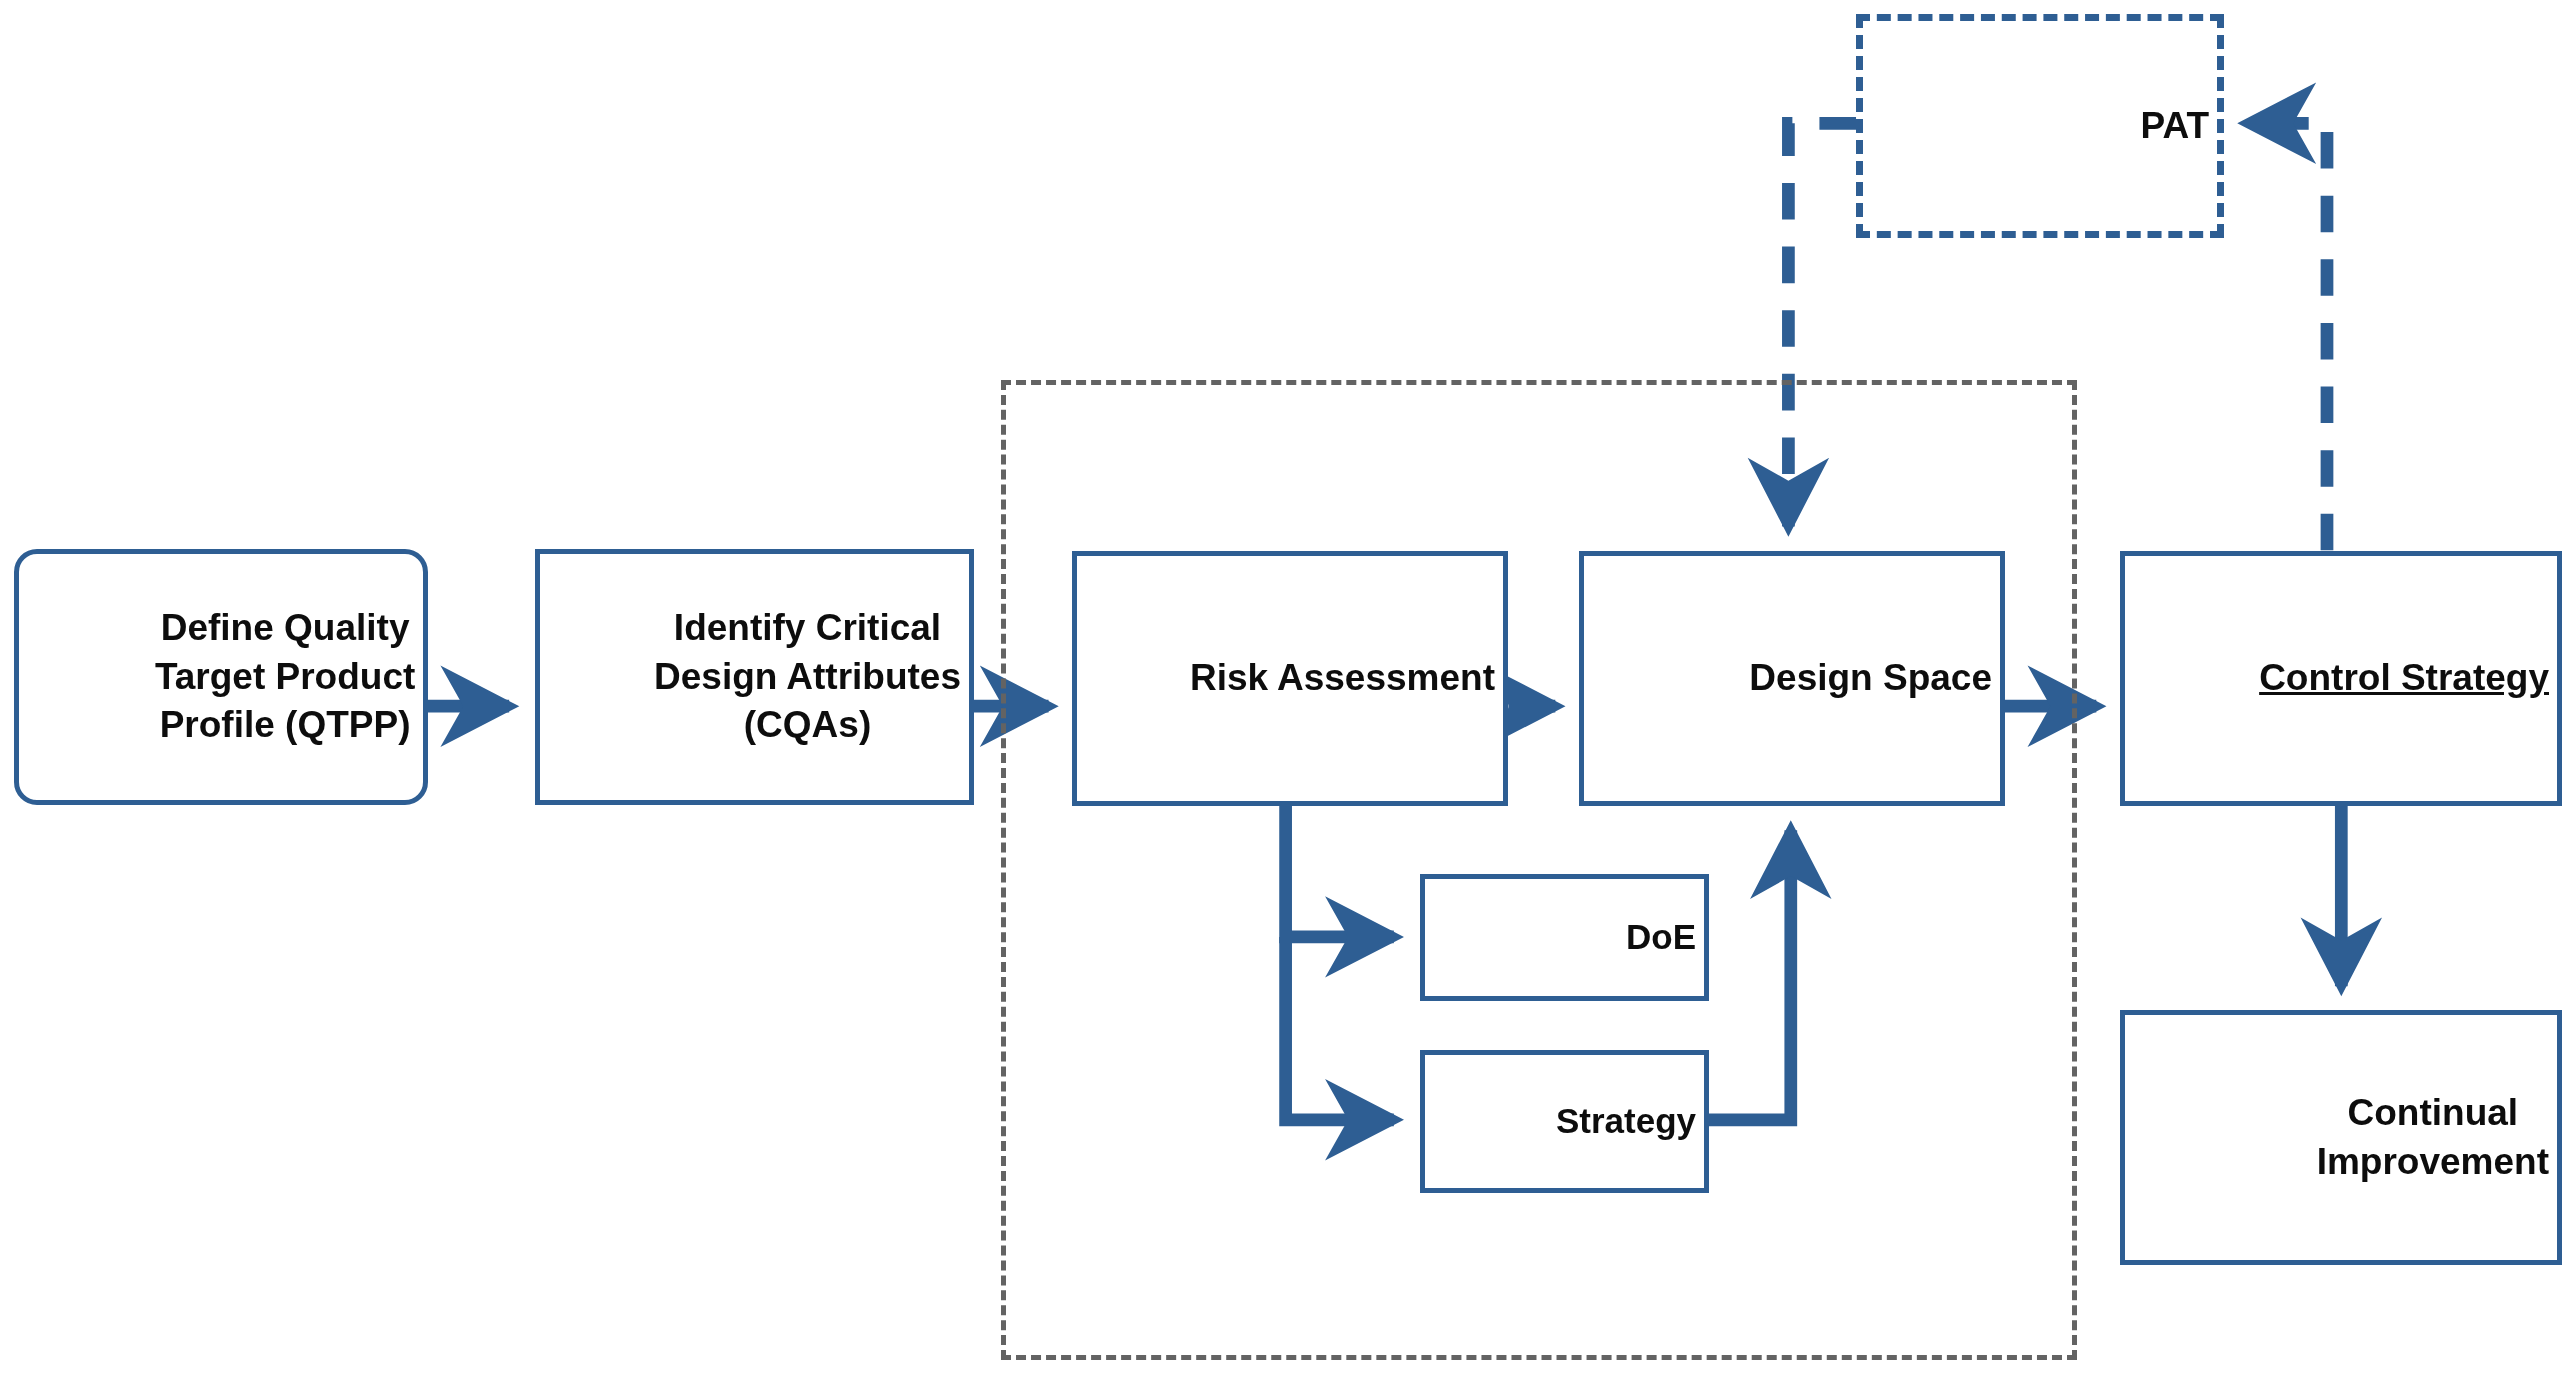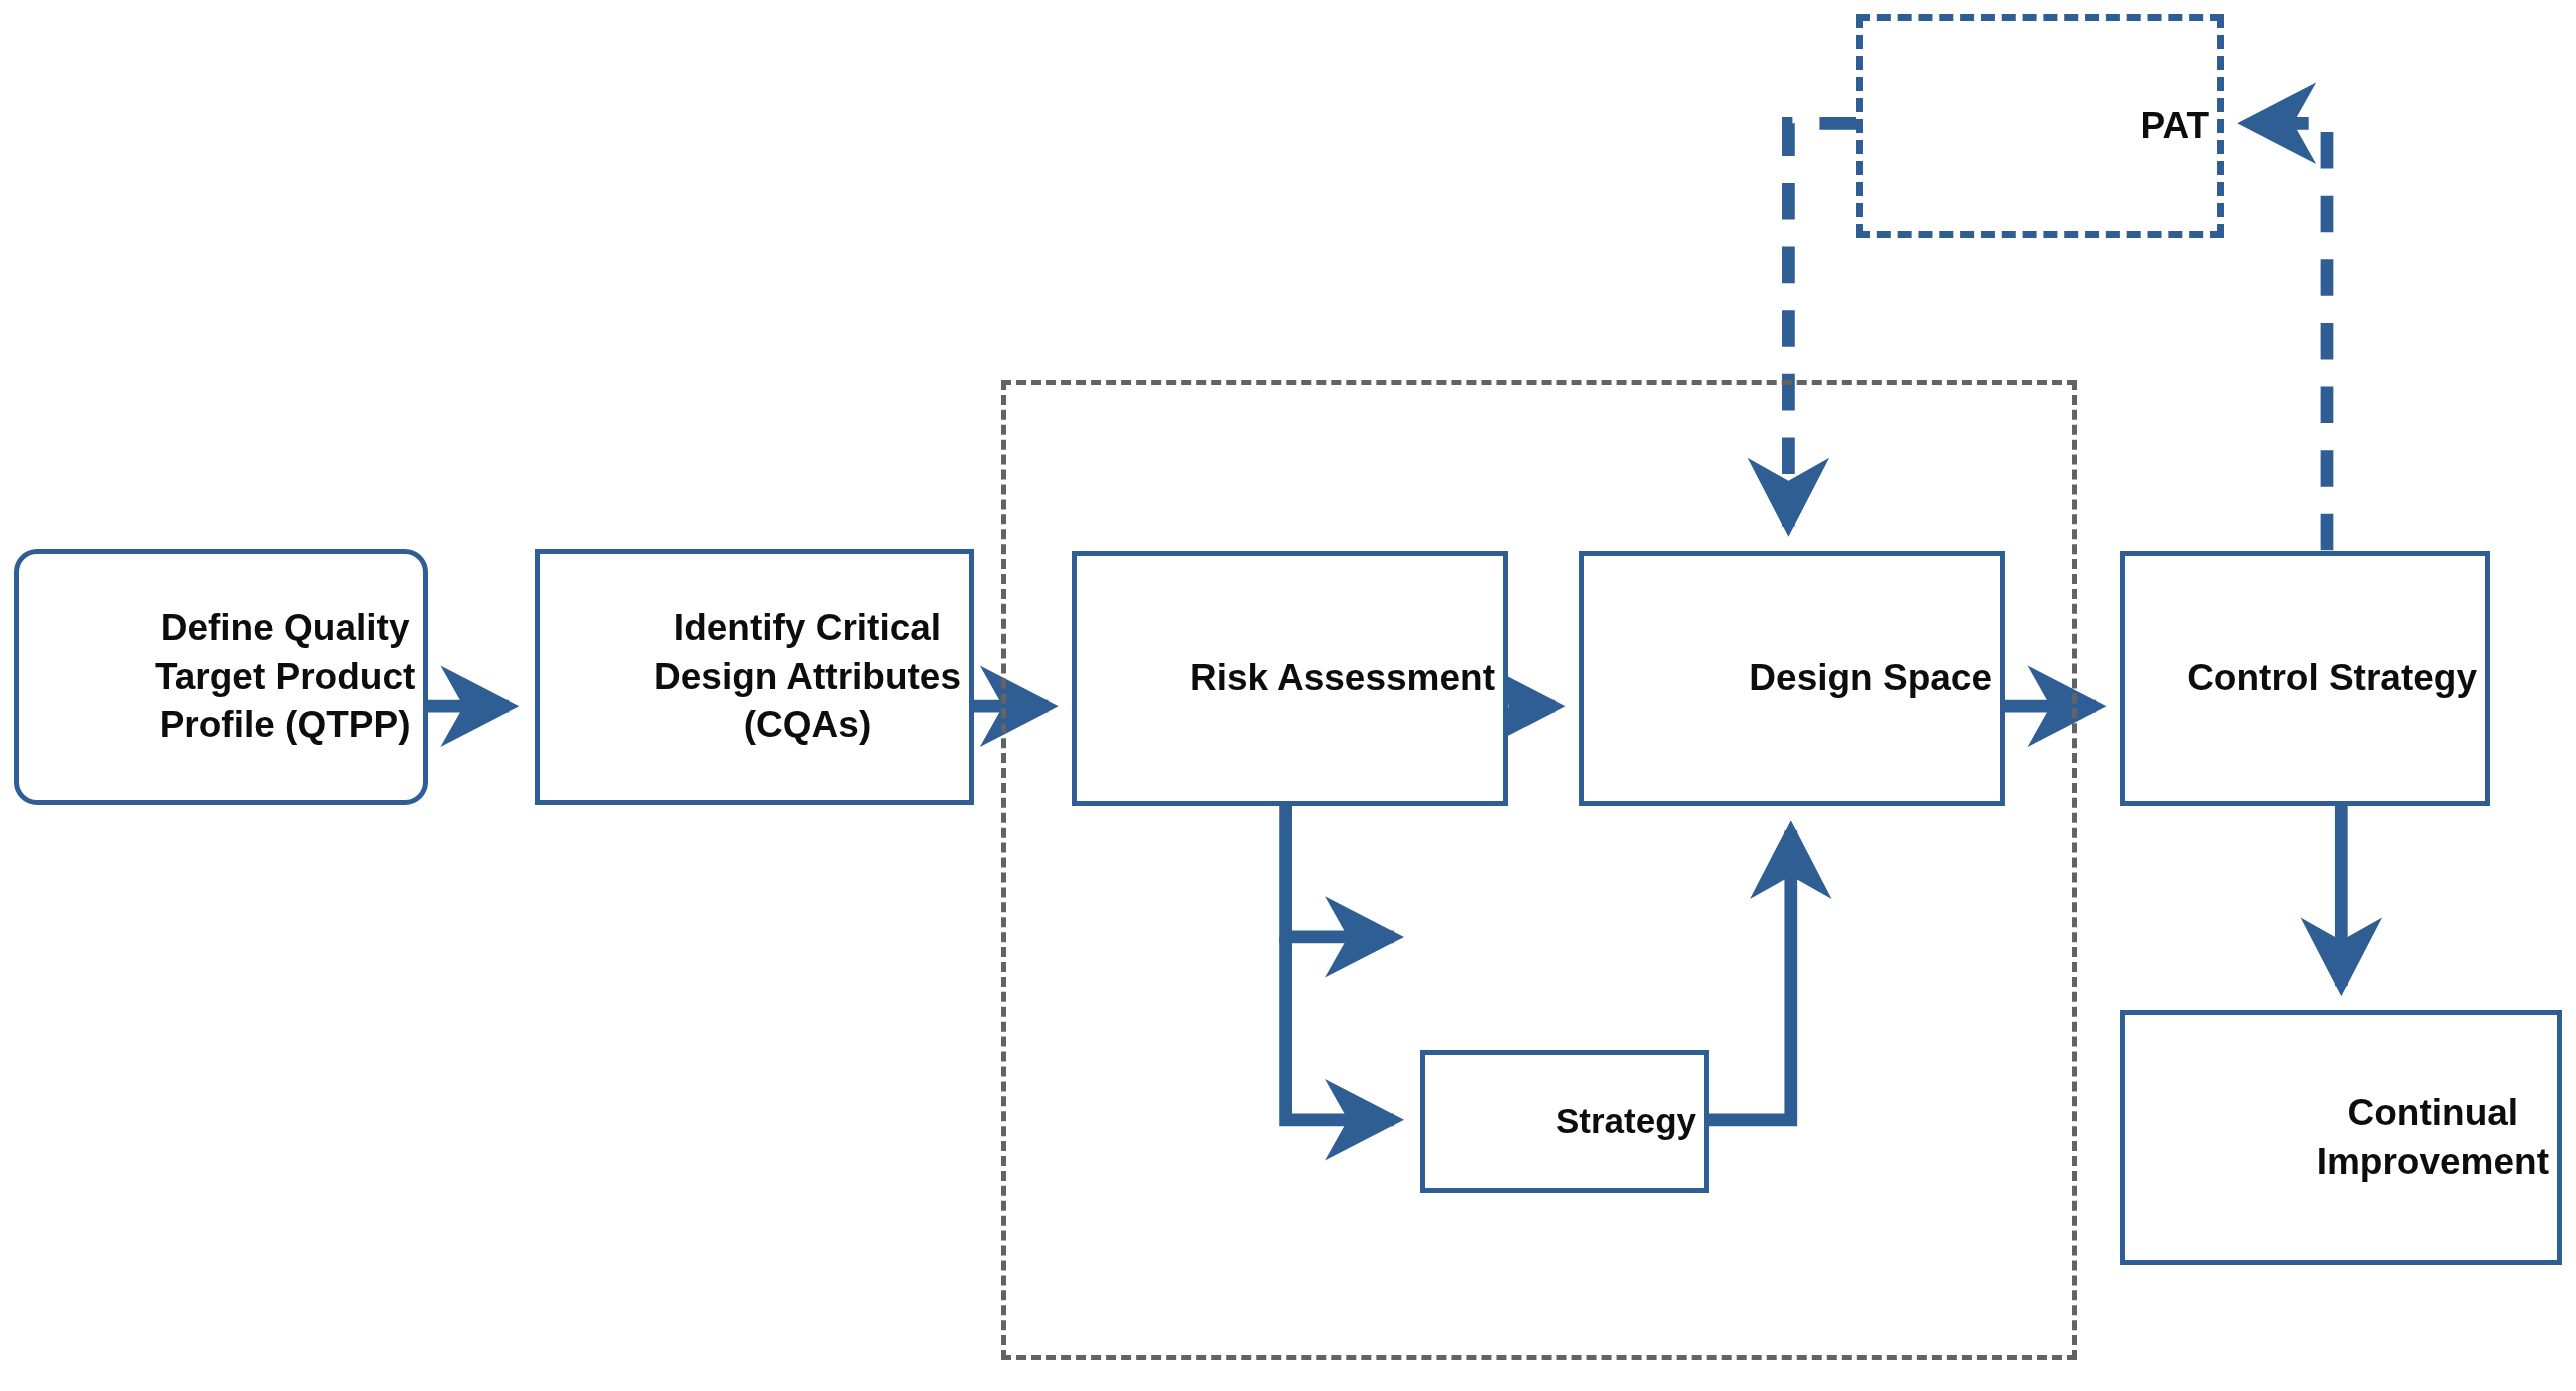--- a/index.html
+++ b/index.html
@@ -40,21 +40,21 @@
   }
   .node-label {
     display: block;
     padding: 0 8px;
     white-space: pre-line;
   }
   #node-qtpp   { left: 14.3px;   top: 549px;  width: 414px;  height: 256px; font-size: 37px; border-radius: 23px; }
   #node-cqas   { left: 535px;  top: 549px;  width: 439px;  height: 256px; font-size: 37px; }
   #node-risk   { left: 1072px; top: 551px;  width: 436px;  height: 255px; font-size: 37px; }
   #node-design { left: 1579px; top: 551px;  width: 426px;  height: 255px; font-size: 37px; }
-  #node-control{ left: 2120px; top: 551px;  width: 370px;  height: 255px; font-size: 37px; }
+  #node-control{ left: 2120px; top: 551px;  width: 442px;  height: 255px; font-size: 37px; text-decoration: underline; }
   #node-doe    { left: 1420px; top: 874px; width: 289px;  height: 127px; font-size: 35px; }
   #node-model  { left: 1420px; top: 1050px; width: 289px;  height: 143px; font-size: 35px; }
   #node-cont   { left: 2120px; top: 1010px; width: 442px;  height: 255px; font-size: 37px; }
   #node-pat {
     left: 1856px; top: 14.3px; width: 368px; height: 224px;
     font-size: 37px;
     border: 7.2px dashed #2e5e93;
     background: transparent;
   }
   .boundary-box {
@@ -130,20 +130,23 @@
   </div>
 
   <div class="node" id="node-design">
     <span class="node-label">Design Space</span>
   </div>
 
   <div class="node" id="node-control">
     <span class="node-label">Control Strategy</span>
   </div>
 
+  <div class="node" id="node-doe">
+    <span class="node-label">DoE</span>
+  </div>
 
   <div class="node" id="node-model">
     <span class="node-label">Strategy</span>
   </div>
 
   <div class="node" id="node-cont">
     <span class="node-label">Continual
 Improvement</span>
   </div>
 

